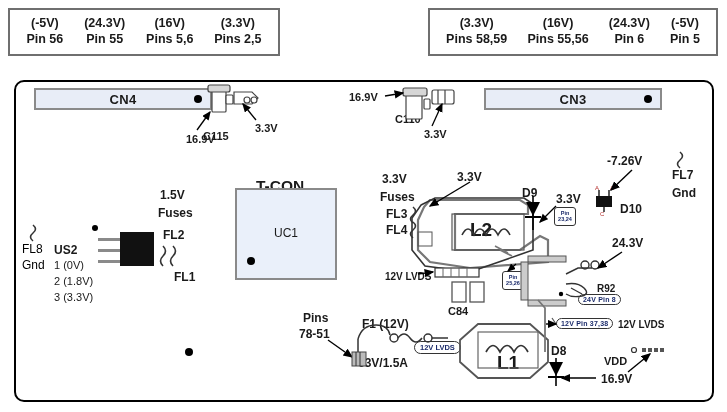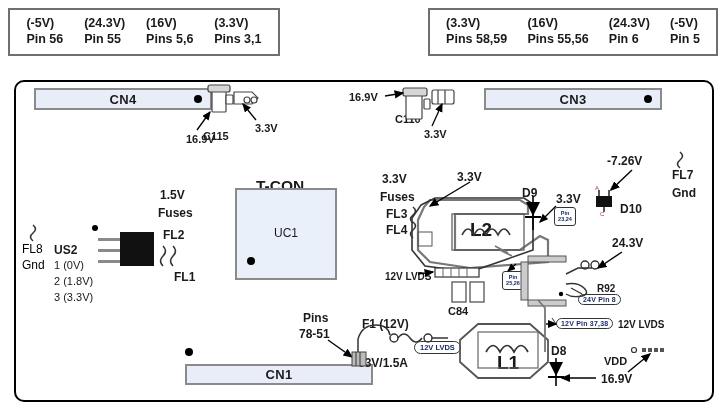--- a/index.html
+++ b/index.html
@@ -24,20 +24,21 @@
     position: absolute;
     border: 2px solid #6f6f6f;
     background: #ffffff;
     box-sizing: border-box;
     display: flex;
     align-items: center;
     justify-content: space-around;
     padding: 3px 6px;
   }
   .legend-col {
+    text-align: center;
     line-height: 1.25;
     white-space: nowrap;
   }
   .legend-v {
     font-size: 12.5px;
     font-weight: bold;
     color: #1a1a1a;
   }
   .legend-p {
     font-size: 12.5px;
@@ -209,21 +210,21 @@
     <div class="legend-col">
       <div class="legend-v">(24.3V)</div>
       <div class="legend-p">Pin 55</div>
     </div>
     <div class="legend-col">
       <div class="legend-v">(16V)</div>
       <div class="legend-p">Pins 5,6</div>
     </div>
     <div class="legend-col">
       <div class="legend-v">(3.3V)</div>
-      <div class="legend-p">Pins 3,1</div>
+      <div class="legend-p">Pins 2,5</div>
     </div>
   </div>
 
   <div class="legend" id="legend-right">
     <div class="legend-col">
       <div class="legend-v">(3.3V)</div>
       <div class="legend-p">Pins 58,59</div>
     </div>
     <div class="legend-col">
       <div class="legend-v">(16V)</div>
@@ -244,23 +245,20 @@
   <div class="conn" id="cn4">
     <span class="conn-label">CN4</span>
   </div>
   <div class="conn-dot" style="left:194px;top:95px;"></div>
 
   <div class="conn" id="cn3">
     <span class="conn-label">CN3</span>
   </div>
   <div class="conn-dot" style="left:644px;top:95px;"></div>
 
-  <div class="conn" id="cn1">
-    <span class="conn-label">CN1</span>
-  </div>
   <div class="conn-dot" style="left:185px;top:348px;"></div>
 
   <div class="ann t-15 t-bold" style="left:256px;top:160px;margin-top:17px;">T-CON</div>
 
   <div id="uc1">
     <div id="uc1-label">UC1</div>
   </div>
   <div class="conn-dot" id="uc1-dot"></div>
 
   <div class="us2-pin" style="top:238px;"></div>

